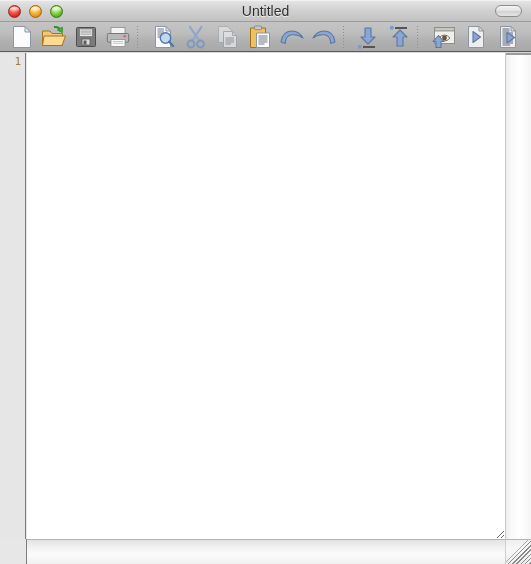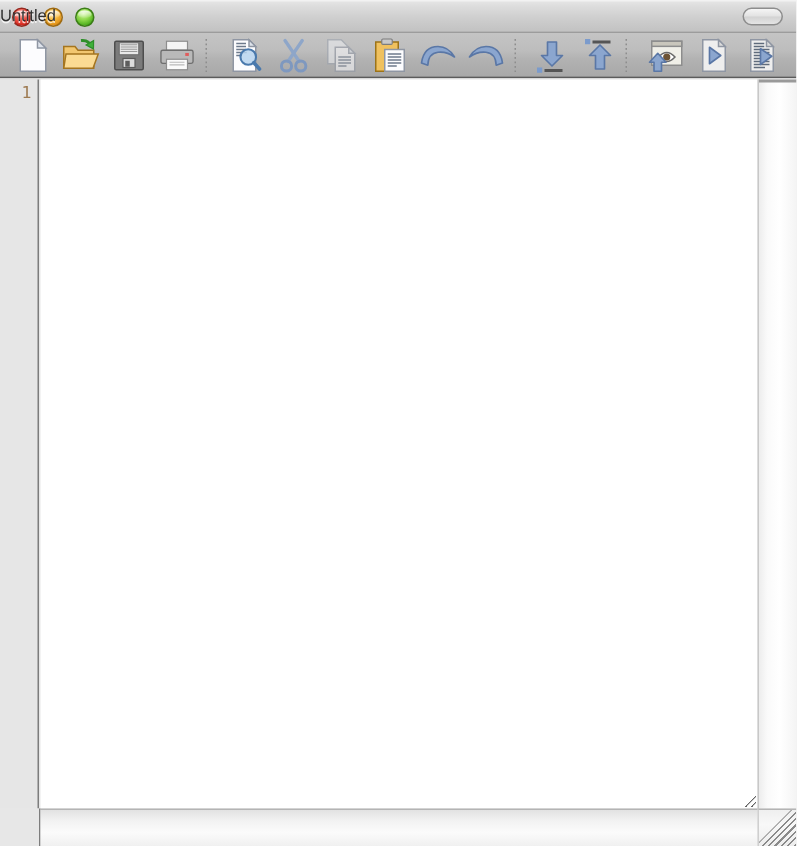--- a/index.html
+++ b/index.html
@@ -75,22 +75,22 @@
     background: linear-gradient(to bottom, rgba(255,255,255,0.85), rgba(255,255,255,0.05));
     pointer-events: none;
   }
 
   #window-title {
     position: absolute;
     left: 0; top: 0;
     width: 531px;
     height: 22px;
     line-height: 22px;
-    text-align: left;
-    font-size: 11px;
+    text-align: center;
+    font-size: 14px;
     color: #2f2f2f;
     text-shadow: 0 1px 0 rgba(255,255,255,0.75);
     pointer-events: none;
   }
 
   #toolbar-toggle {
     position: absolute;
     right: 9px; top: 5px;
     width: 27px; height: 12px;
     border-radius: 6px;

